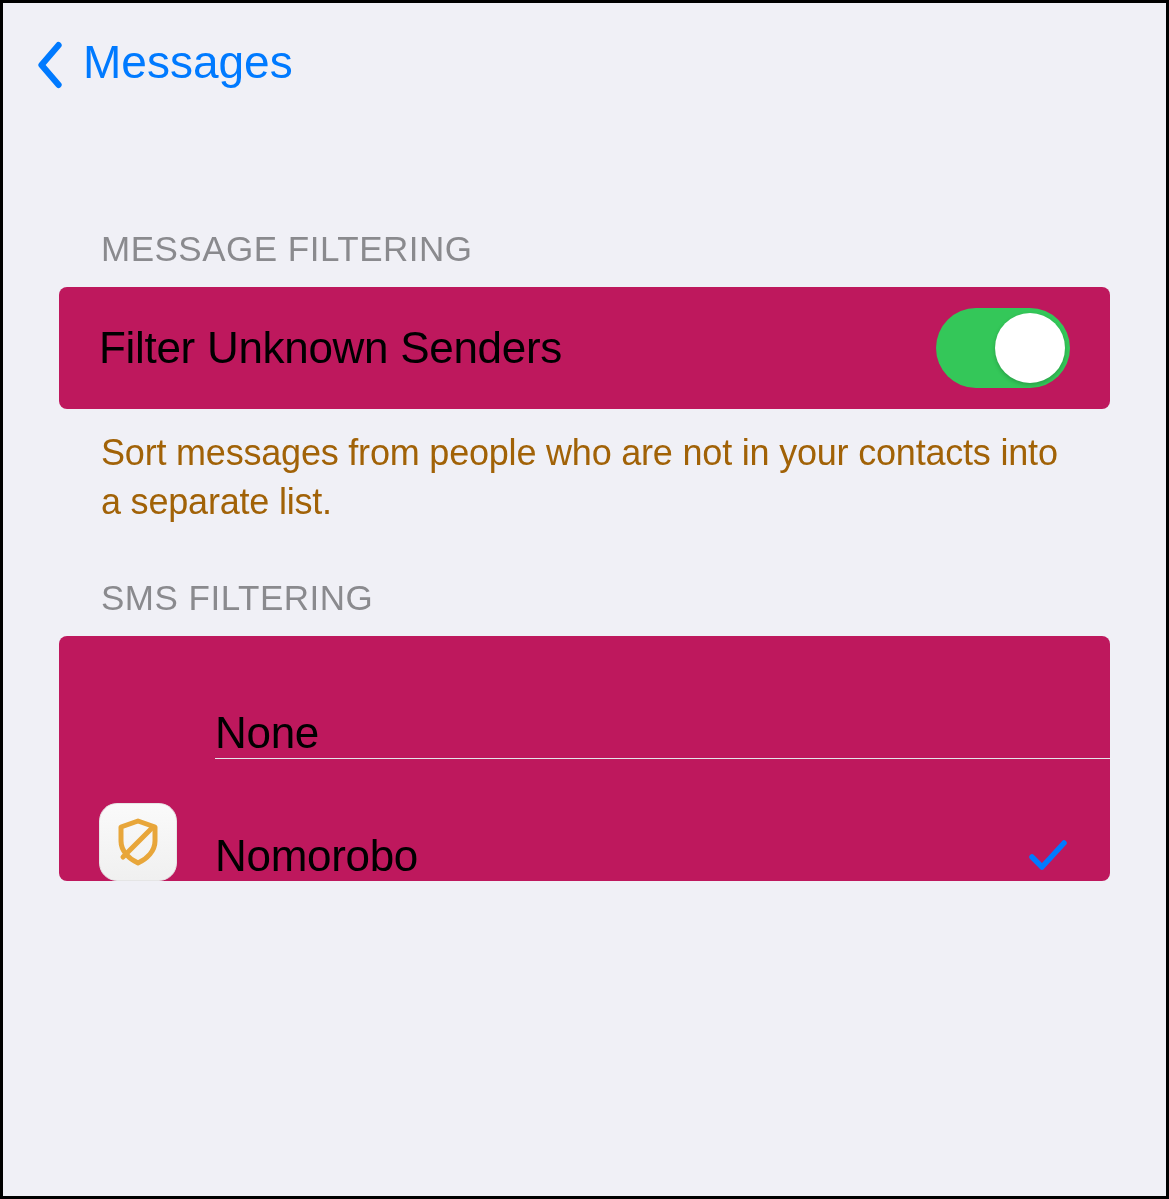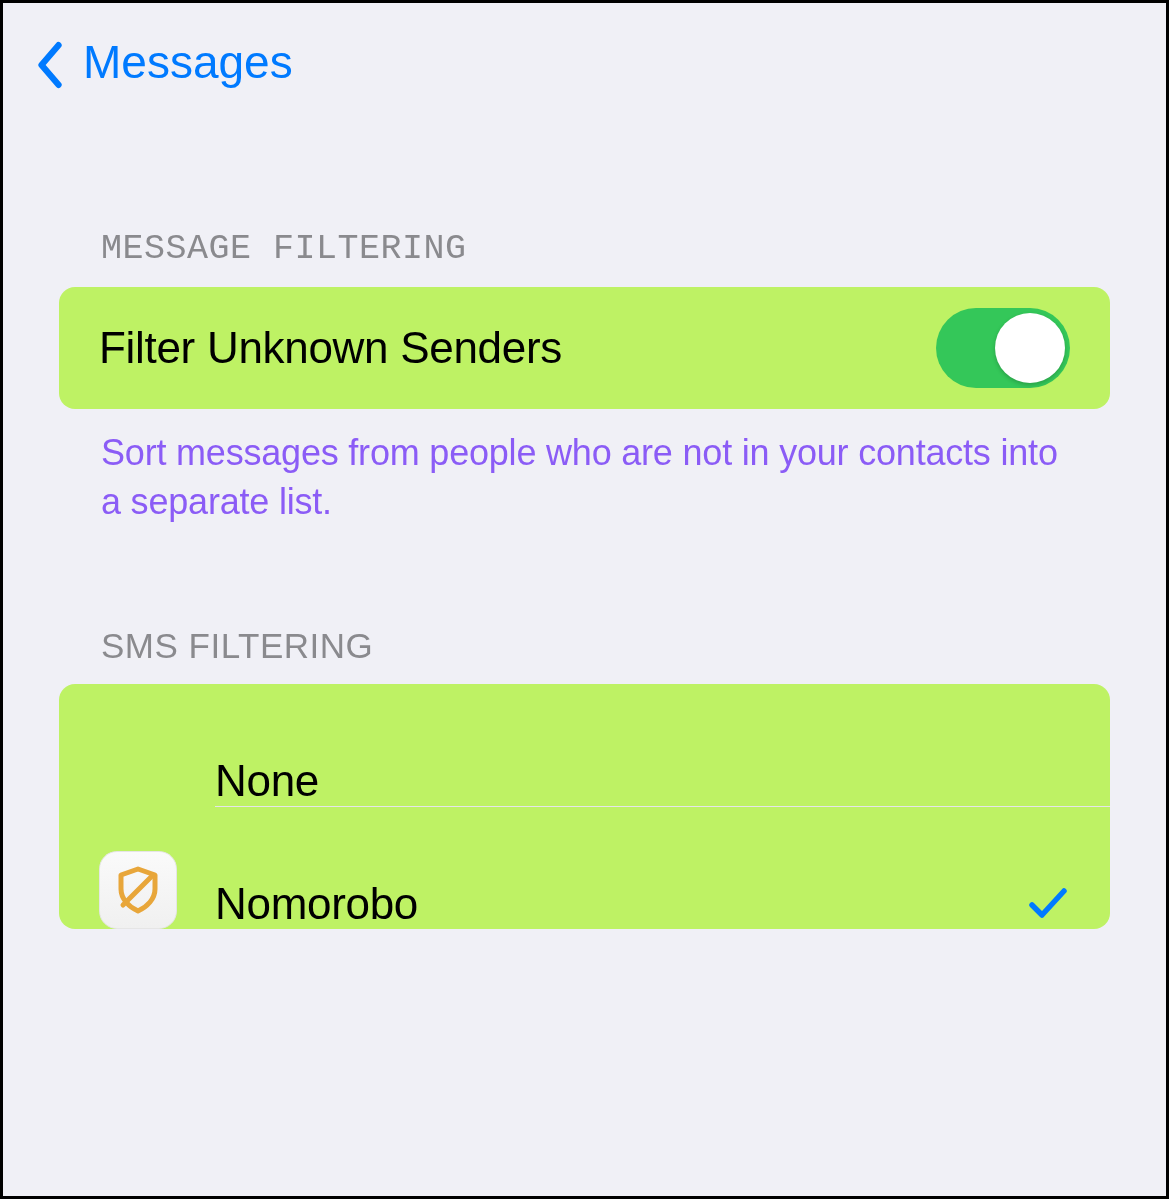--- a/index.html
+++ b/index.html
@@ -49,28 +49,27 @@
       color: #8a8a8e;
       font-size: 35px;
       font-weight: 400;
       letter-spacing: 0.5px;
       text-transform: uppercase;
       padding-left: 42px;
       margin-bottom: 18px;
     }
     .section-header.first {
       margin-top: 140px;
-      font-family: Liberation Mono, monospace;
     }
     .section-header.second {
-      margin-top: 100px;
+      margin-top: 52px;
     }
     .card {
-      background: #bef264;
-      border-radius: 16px;
+      background: #be185d;
+      border-radius: 8px;
       overflow: hidden;
     }
     .row {
       display: flex;
       align-items: center;
       padding: 0 40px;
       min-height: 122px;
     }
     .row-label {
       color: #000;
@@ -90,21 +89,21 @@
       position: absolute;
       top: 5px;
       right: 5px;
       width: 70px;
       height: 70px;
       background: #fff;
       border-radius: 50%;
       box-shadow: 0 2px 4px rgba(0,0,0,0.2);
     }
     .footer-text {
-      color: #8b5cf6;
+      color: #a16207;
       font-size: 36px;
       font-weight: 400;
       line-height: 1.35;
       padding: 20px 42px 0 42px;
       letter-spacing: -0.2px;
     }
     .filter-row {
       display: flex;
       align-items: flex-end;
       min-height: 122px;

